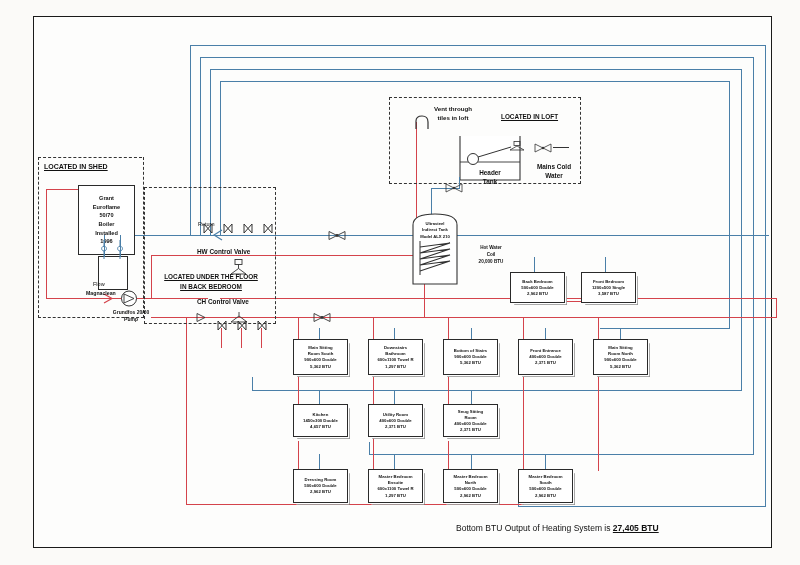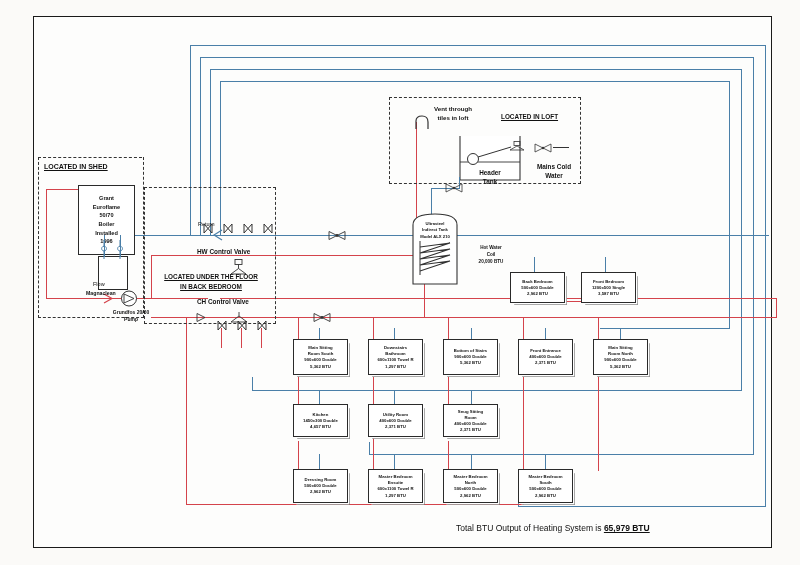--- a/index.html
+++ b/index.html
@@ -389,17 +389,17 @@
   <div class="rad" style="left:484px;top:452px;width:53px;height:32px;">
     <div class="radtxt">
       <div style="white-space:pre-line">Master Bedroom
 South</div>
       <div>500x600 Double</div>
       <div>2,962 BTU</div>
     </div>
   </div>
 
   <div class="tot" style="left:422px;top:506px;">
-    <span>Total BTU Output of Heating System is </span><span class="ul bold">65,979 BTU</span>
+    <span>Bottom BTU Output of Heating System is </span><span class="ul bold">27,405 BTU</span>
   </div>
 
  </div>
 </div>
 
 </body></html>

